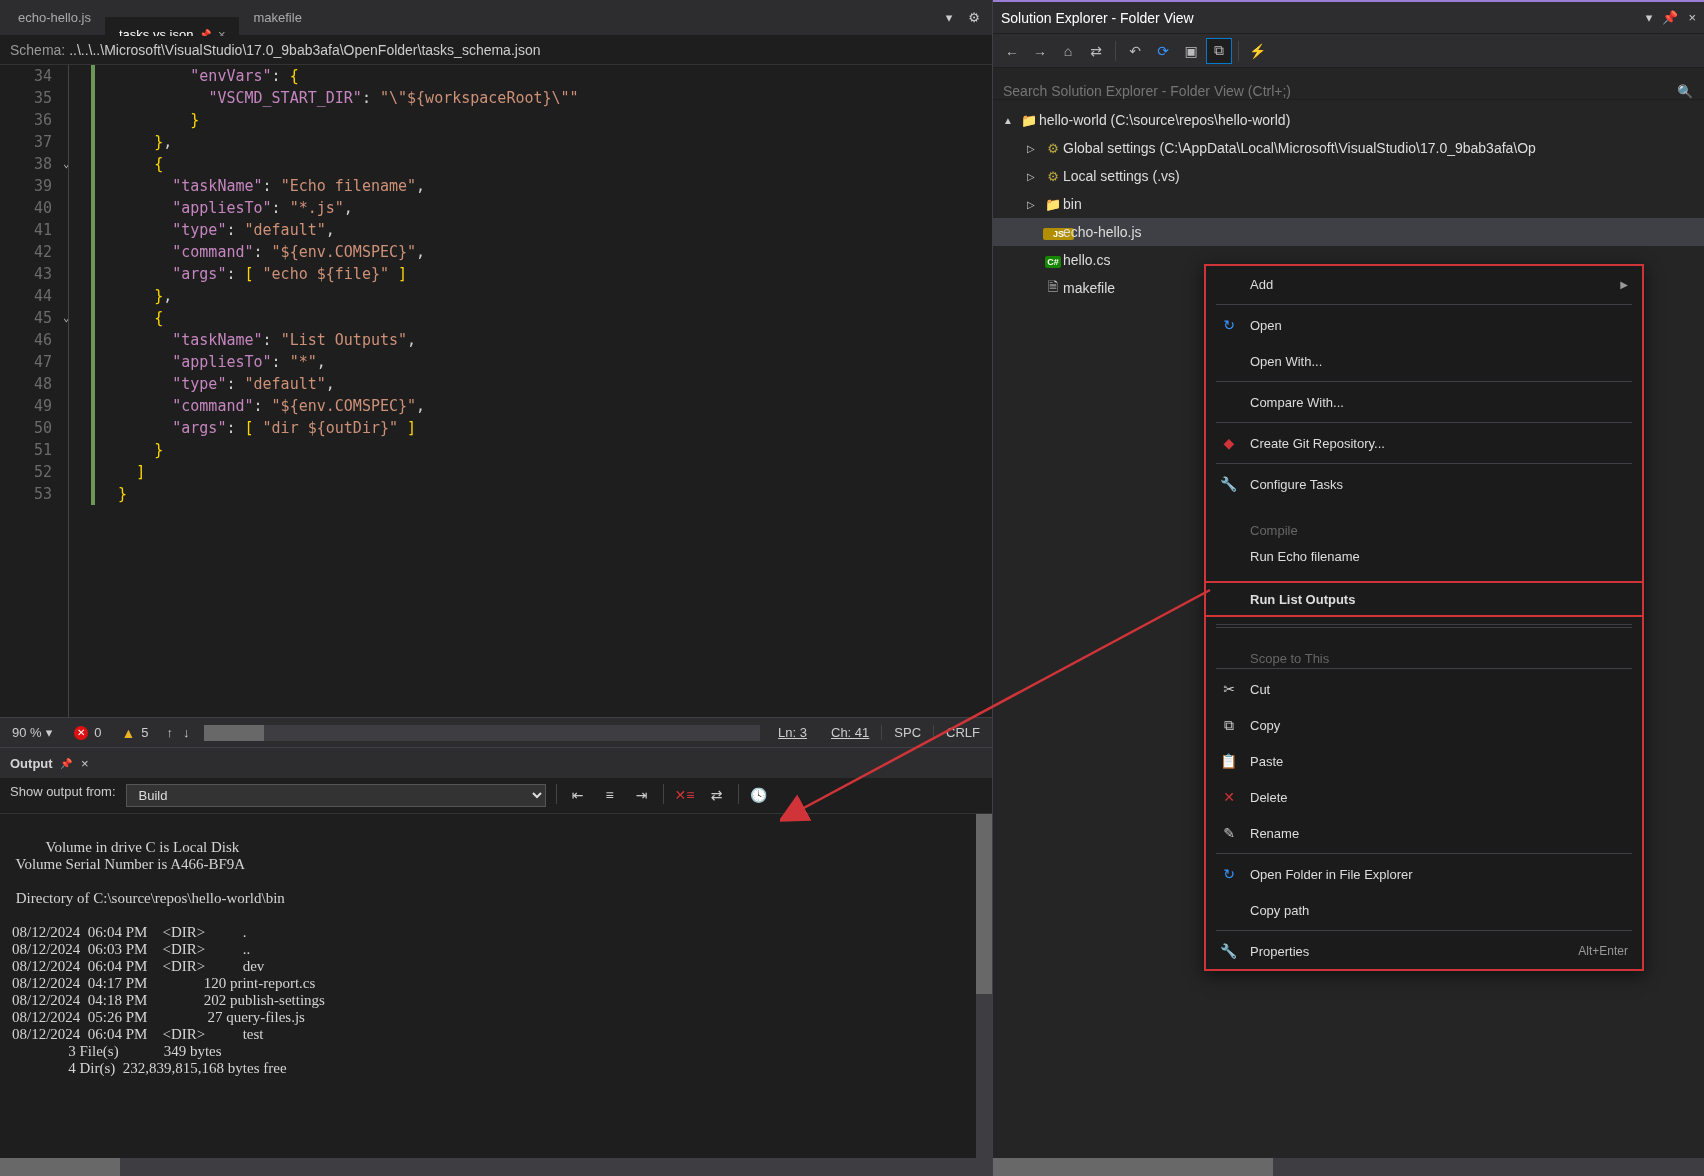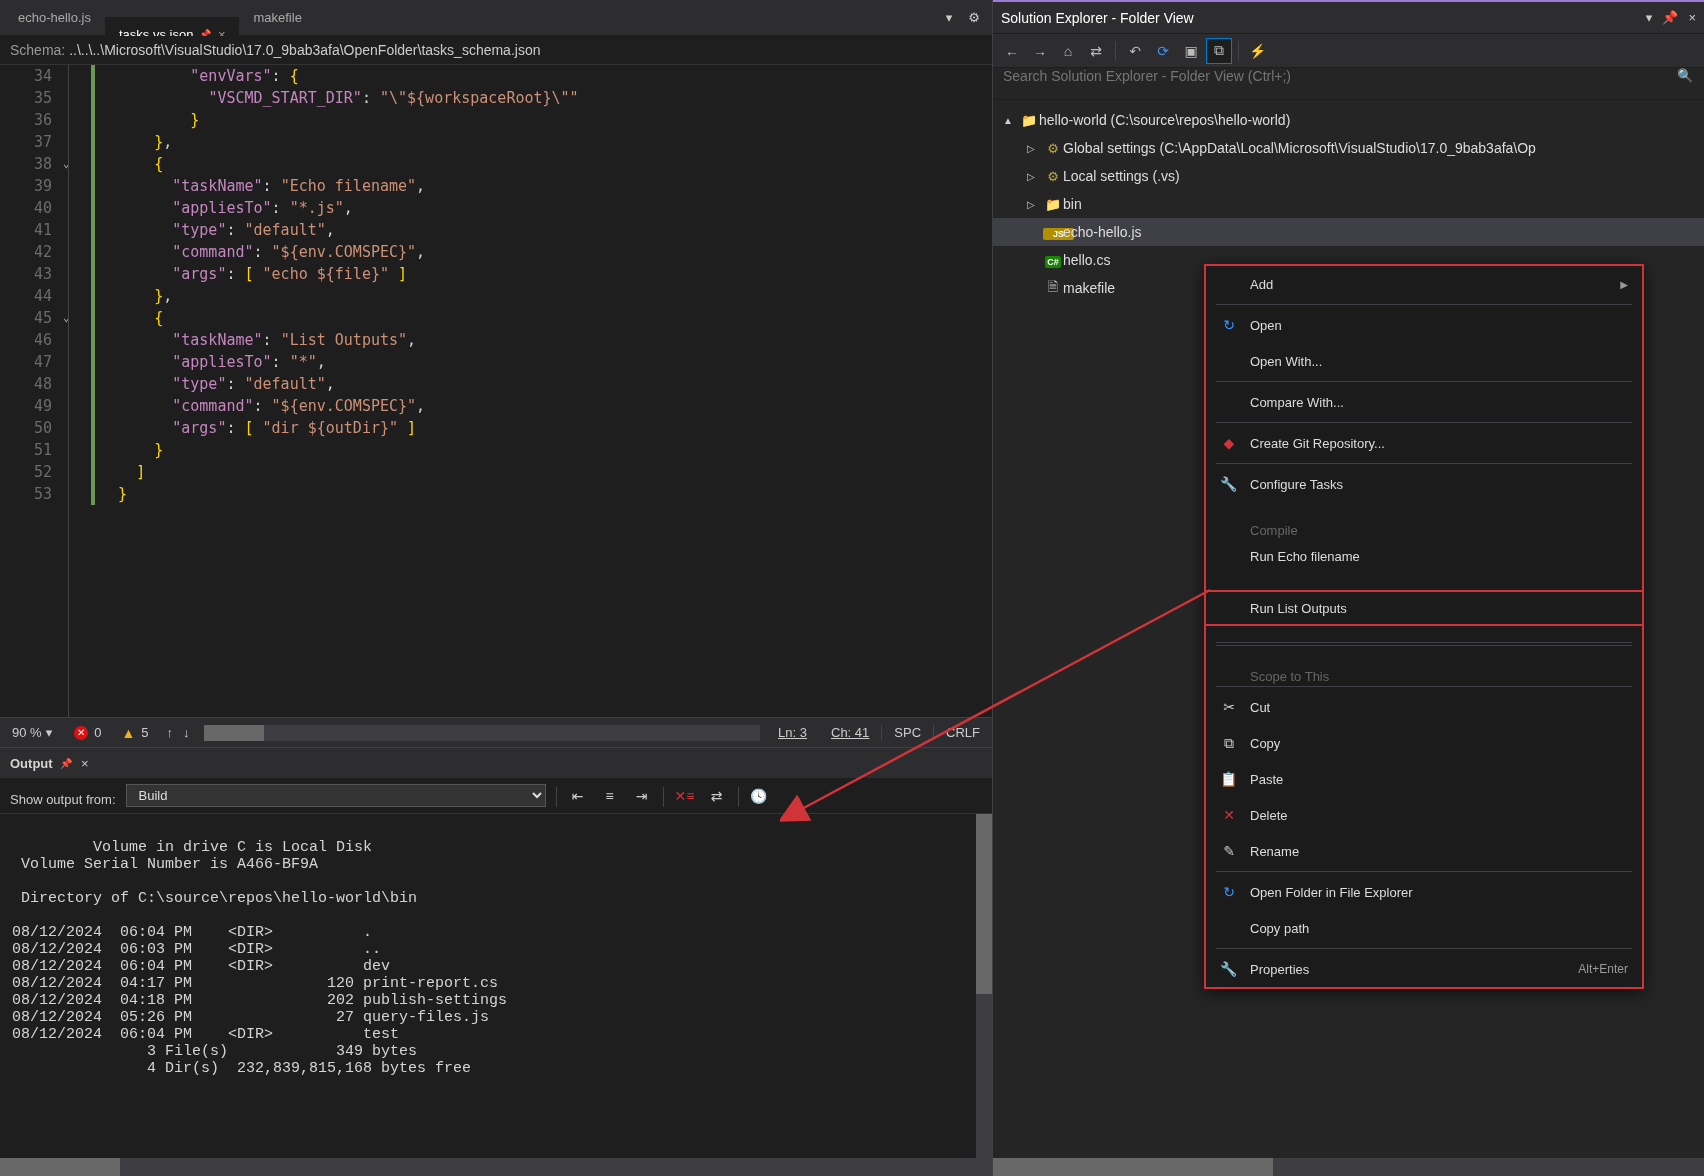--- a/index.html
+++ b/index.html
@@ -100,30 +100,30 @@
 .editor-status .enc { padding: 0 12px; border-left:1px solid #444; }
 
 
 .output-panel { height: 429px; display:flex; flex-direction:column; border-top:1px solid #3f3f46; }
 .panel-header {
   display:flex; align-items:center; background:#2d2d30; height:30px; padding:0 10px; gap:8px;
 }
 .panel-header .title { font-weight:600; }
 .panel-header .pin-icon, .panel-header .close-icon { cursor:pointer; color:#ccc; }
 .output-toolbar {
-  display:flex; align-items:flex-end; background:#1e1e1e; padding:6px 10px; gap:10px; border-bottom:1px solid #333;
+  display:flex; align-items:flex-start; background:#1e1e1e; padding:6px 10px; gap:10px; border-bottom:1px solid #333;
 }
 .output-toolbar .lbl { color:#ccc; }
 .output-toolbar select {
   background:#333; color:#ddd; border:1px solid #555; padding:2px 8px; width:420px; font-size:13px;
 }
 .output-toolbar .sep { width:1px; height:20px; background:#444; }
 .output-toolbar .tool-icon { width:22px; height:22px; display:flex; align-items:center; justify-content:center; color:#ccc; font-size:14px; }
 .output-body {
-  flex:1; background:#1e1e1e; font-family:Liberation Mono, monospace; font-size:15px;
+  flex:1; background:#1e1e1e; font-family:Liberation Serif, serif; font-size:15px;
   white-space:pre; padding:8px 12px; overflow:auto; position:relative;
 }
 .output-scroll-v { position:absolute; right:0; top:0; bottom:0; width:16px; background:#3e3e42; }
 .output-scroll-v .thumb { position:absolute; top:0; width:100%; height:180px; background:#686868; }
 .output-scroll-h { height:18px; background:#3e3e42; position:relative; }
 .output-scroll-h .thumb { position:absolute; left:0; height:100%; width:120px; background:#686868; }
 
 
 .se-header {
   display:flex; align-items:center; background:#2d2d30; height:34px; padding:0 8px;
@@ -132,21 +132,21 @@
 .se-header .title { flex:1; color:#fff; font-size:14px; }
 .se-header .wnd-icons { display:flex; gap:10px; color:#ccc; }
 .se-toolbar {
   display:flex; align-items:center; background:#2d2d30; height:34px; padding:0 6px; gap:2px;
   border-bottom:1px solid #1e1e1e;
 }
 .se-toolbar .tb { width:26px; height:26px; display:flex; align-items:center; justify-content:center; color:#bbb; font-size:14px; }
 .se-toolbar .tb.active { background:#1e1e1e; border:1px solid #007acc; }
 .se-toolbar .sep { width:1px; height:20px; background:#444; margin:0 4px; }
 .se-search {
-  display:flex; align-items:flex-start; background:#252526; height:32px; padding:0 10px;
+  display:flex; align-items:flex-end; background:#252526; height:32px; padding:0 10px;
   border-bottom:1px solid #1e1e1e;
 }
 .se-search input {
   flex:1; background:transparent; border:none; color:#999; font-size:14px; outline:none;
 }
 .se-search .mag { color:#999; }
 
 
 .tree { padding:6px 0; font-size:14px; flex:1; background:#252526; overflow:hidden; }
 .tree-row { display:flex; align-items:center; height:28px; padding-left:10px; color:#ddd; cursor:pointer; }
@@ -174,21 +174,21 @@
 .menu-item {
   display:flex; align-items:center; height:36px; padding:0 14px; color:#ddd; gap:12px; cursor:pointer;
 }
 .menu-item.disabled { color:#666;align-items:flex-end; }
 .menu-item .mi-icon { width:18px; font-size:14px; text-align:center; }
 .menu-item .mi-label { flex:1; }
 .menu-item .mi-arrow { color:#999; font-size:10px; }
 .menu-item .mi-shortcut { color:#999; font-size:12px;margin-left:28px; }
 .menu-sep { height:1px; background:#3f3f46; margin:2px 10px; }
 .menu-item.highlighted {
-  border:2px solid #d13438; margin:16px -2px;
+  border:2px solid #d13438; margin:7px -2px;font-weight:bold;
 }
 
 
 .red-arrow {
   position:absolute; left:780px; top:580px; z-index:200; pointer-events:none;
 }
 
 </style>
 </head>
 <body>

